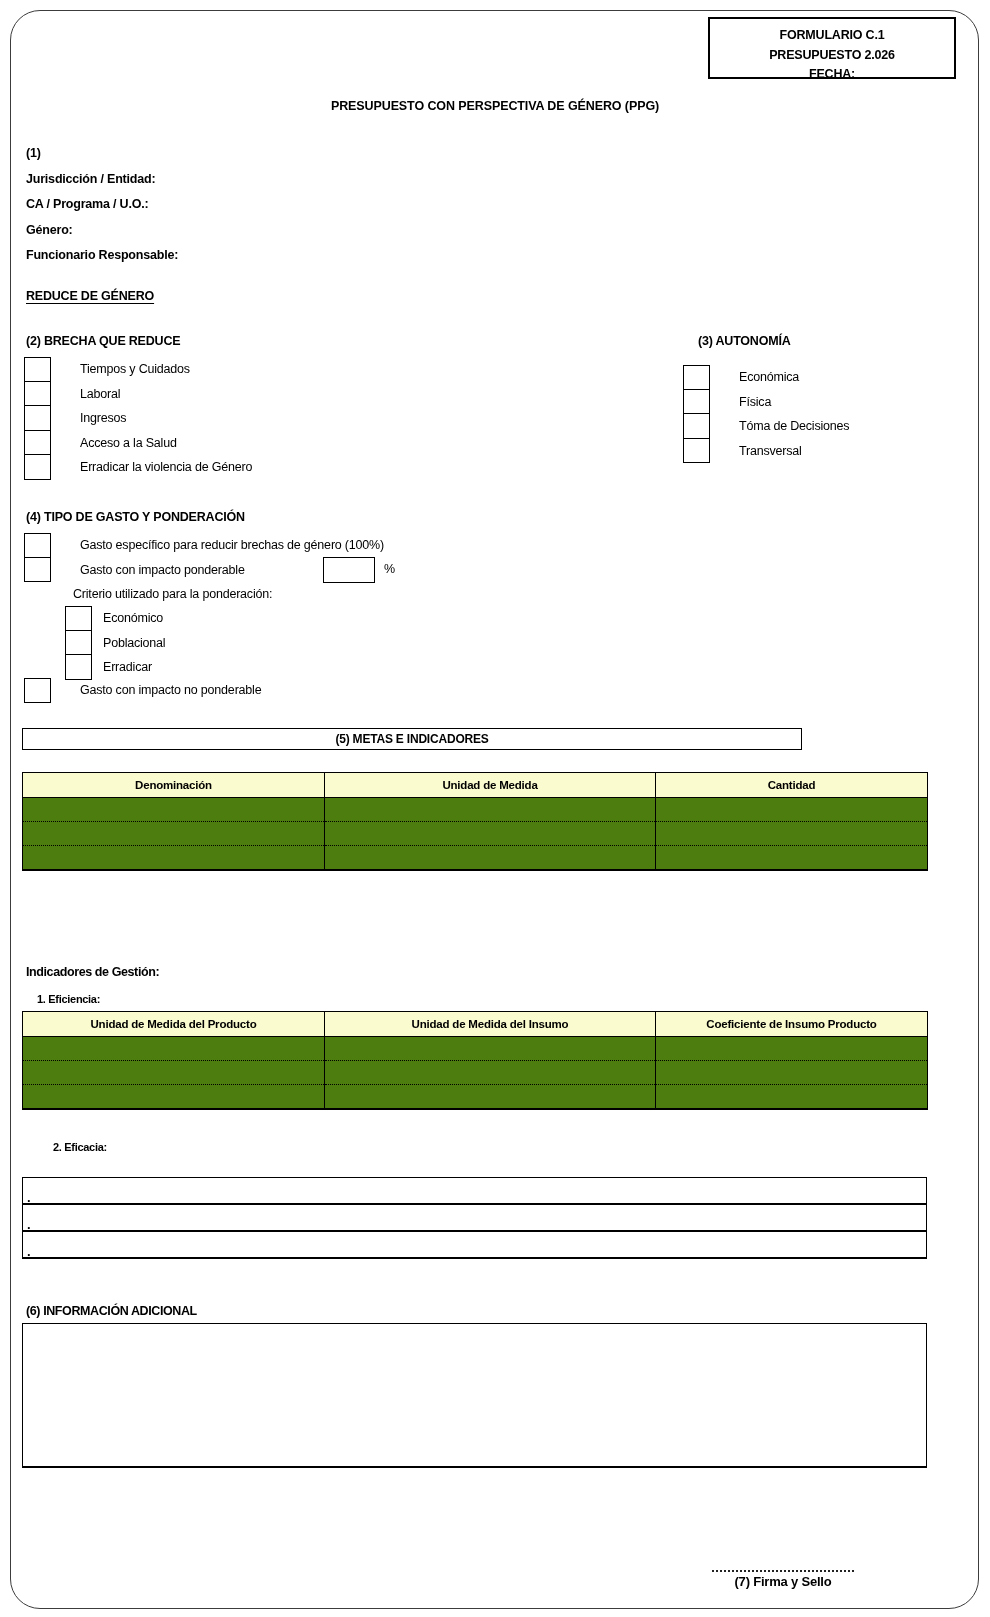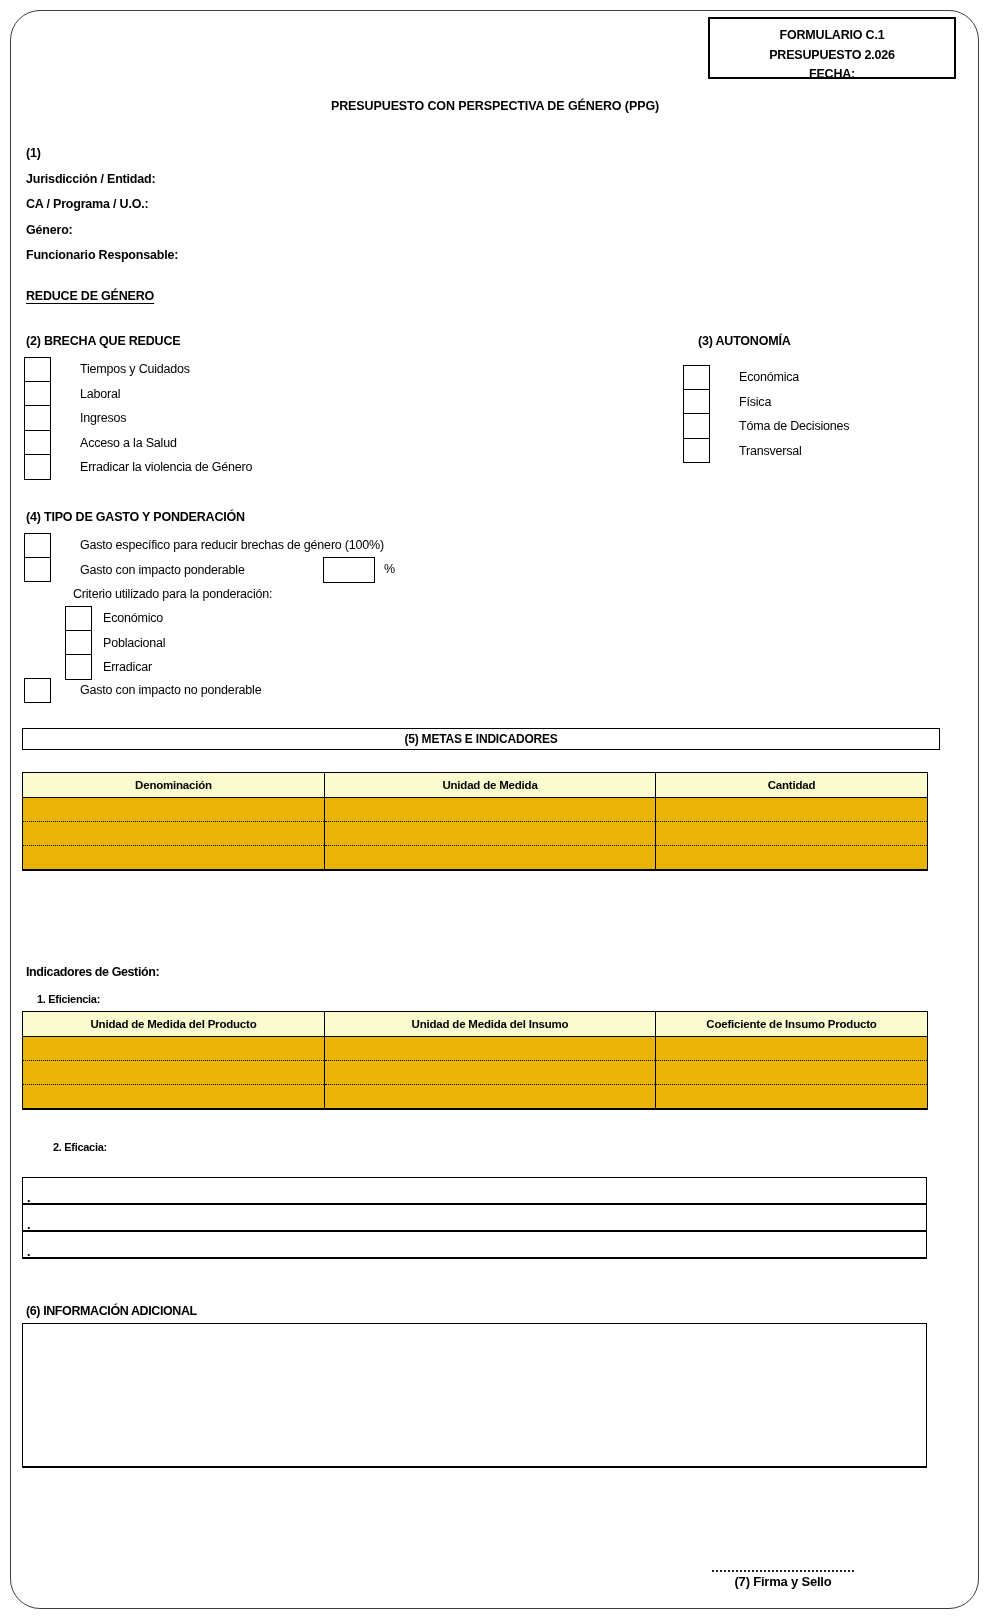--- a/index.html
+++ b/index.html
@@ -44,29 +44,29 @@
 
   .plain-label { position:absolute; font-size:12.5px; letter-spacing:-0.2px; }
 
   .percent-input {
     position:absolute; left:323px; top:557px; width:52px; height:26px;
     border:1.5px solid #000; box-sizing:border-box; background:#fff;
   }
   .percent-sign { position:absolute; left:384px; top:562px; font-size:12.5px; }
 
   .banner-box {
-    position:absolute; left:22px; top:728px; width:918px; height:22px;
+    position:absolute; left:22px; top:728px; width:780px; height:22px;
     border:1.2px solid #000; box-sizing:border-box; display:flex;
     align-items:center; justify-content:center;
   }
   .banner-box span { font-weight:bold; font-size:12px; letter-spacing:-0.2px; }
 
   table.form-table {
     position:absolute; border-collapse:collapse; table-layout:fixed;
-    border:1px solid #000; border-bottom:2px solid #000; background:#eab308;
+    border:1px solid #000; border-bottom:2px solid #000; background:#4d7c0f;
   }
   table.form-table th {
     background:var(--hdr-bg, #fbfbd0);
     border:1px solid #000; font-weight:bold; font-size:11.5px;
     height:24px; text-align:center; padding:0; letter-spacing:-0.2px;
   }
   table.form-table td {
     border-left:1px solid #000; border-right:1px solid #000;
     height:23px; padding:0 4px; font-size:11.5px;
   }

